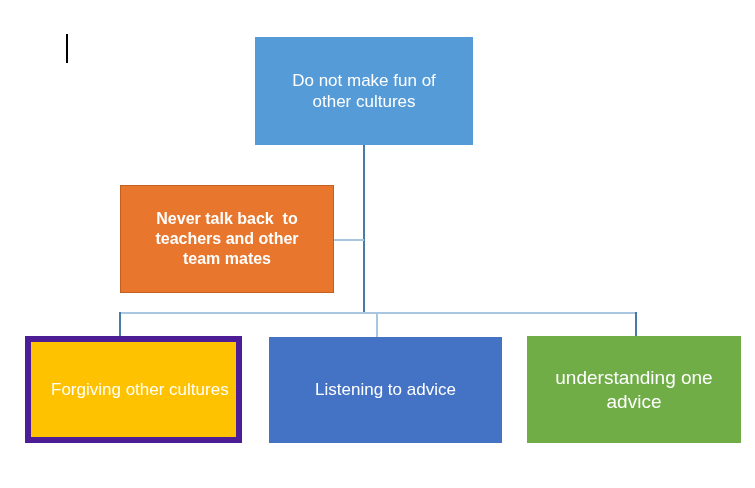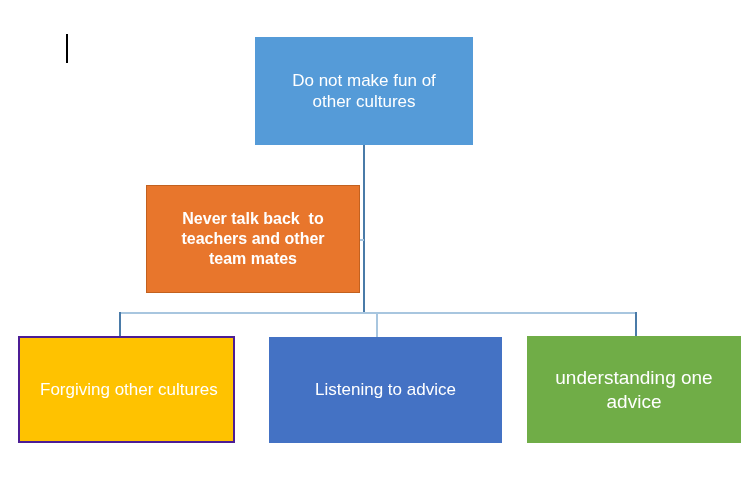--- a/index.html
+++ b/index.html
@@ -46,30 +46,29 @@
   
   #node-orange {
     left: 120px;
     top: 185px;
     width: 214px;
     height: 108px;
     background: #e8762c;
     border: 1px solid #c2611f;
     font-size: 16px;
     font-weight: bold;
-    margin-left: 26px;
   }
   
   #node-yellow {
-    left: 18px;
+    left: 25px;
     top: 336px;
     width: 217px;
     height: 107px;
     background: #ffc200;
-    border: 2px solid #4c1d95;
+    border: 6px solid #4c1d95;
     font-size: 17px;
   }
   #node-yellow span {
     white-space: nowrap;
   }
   #node-blue {
     left: 269px;
     top: 337px;
     width: 233px;
     height: 106px;

